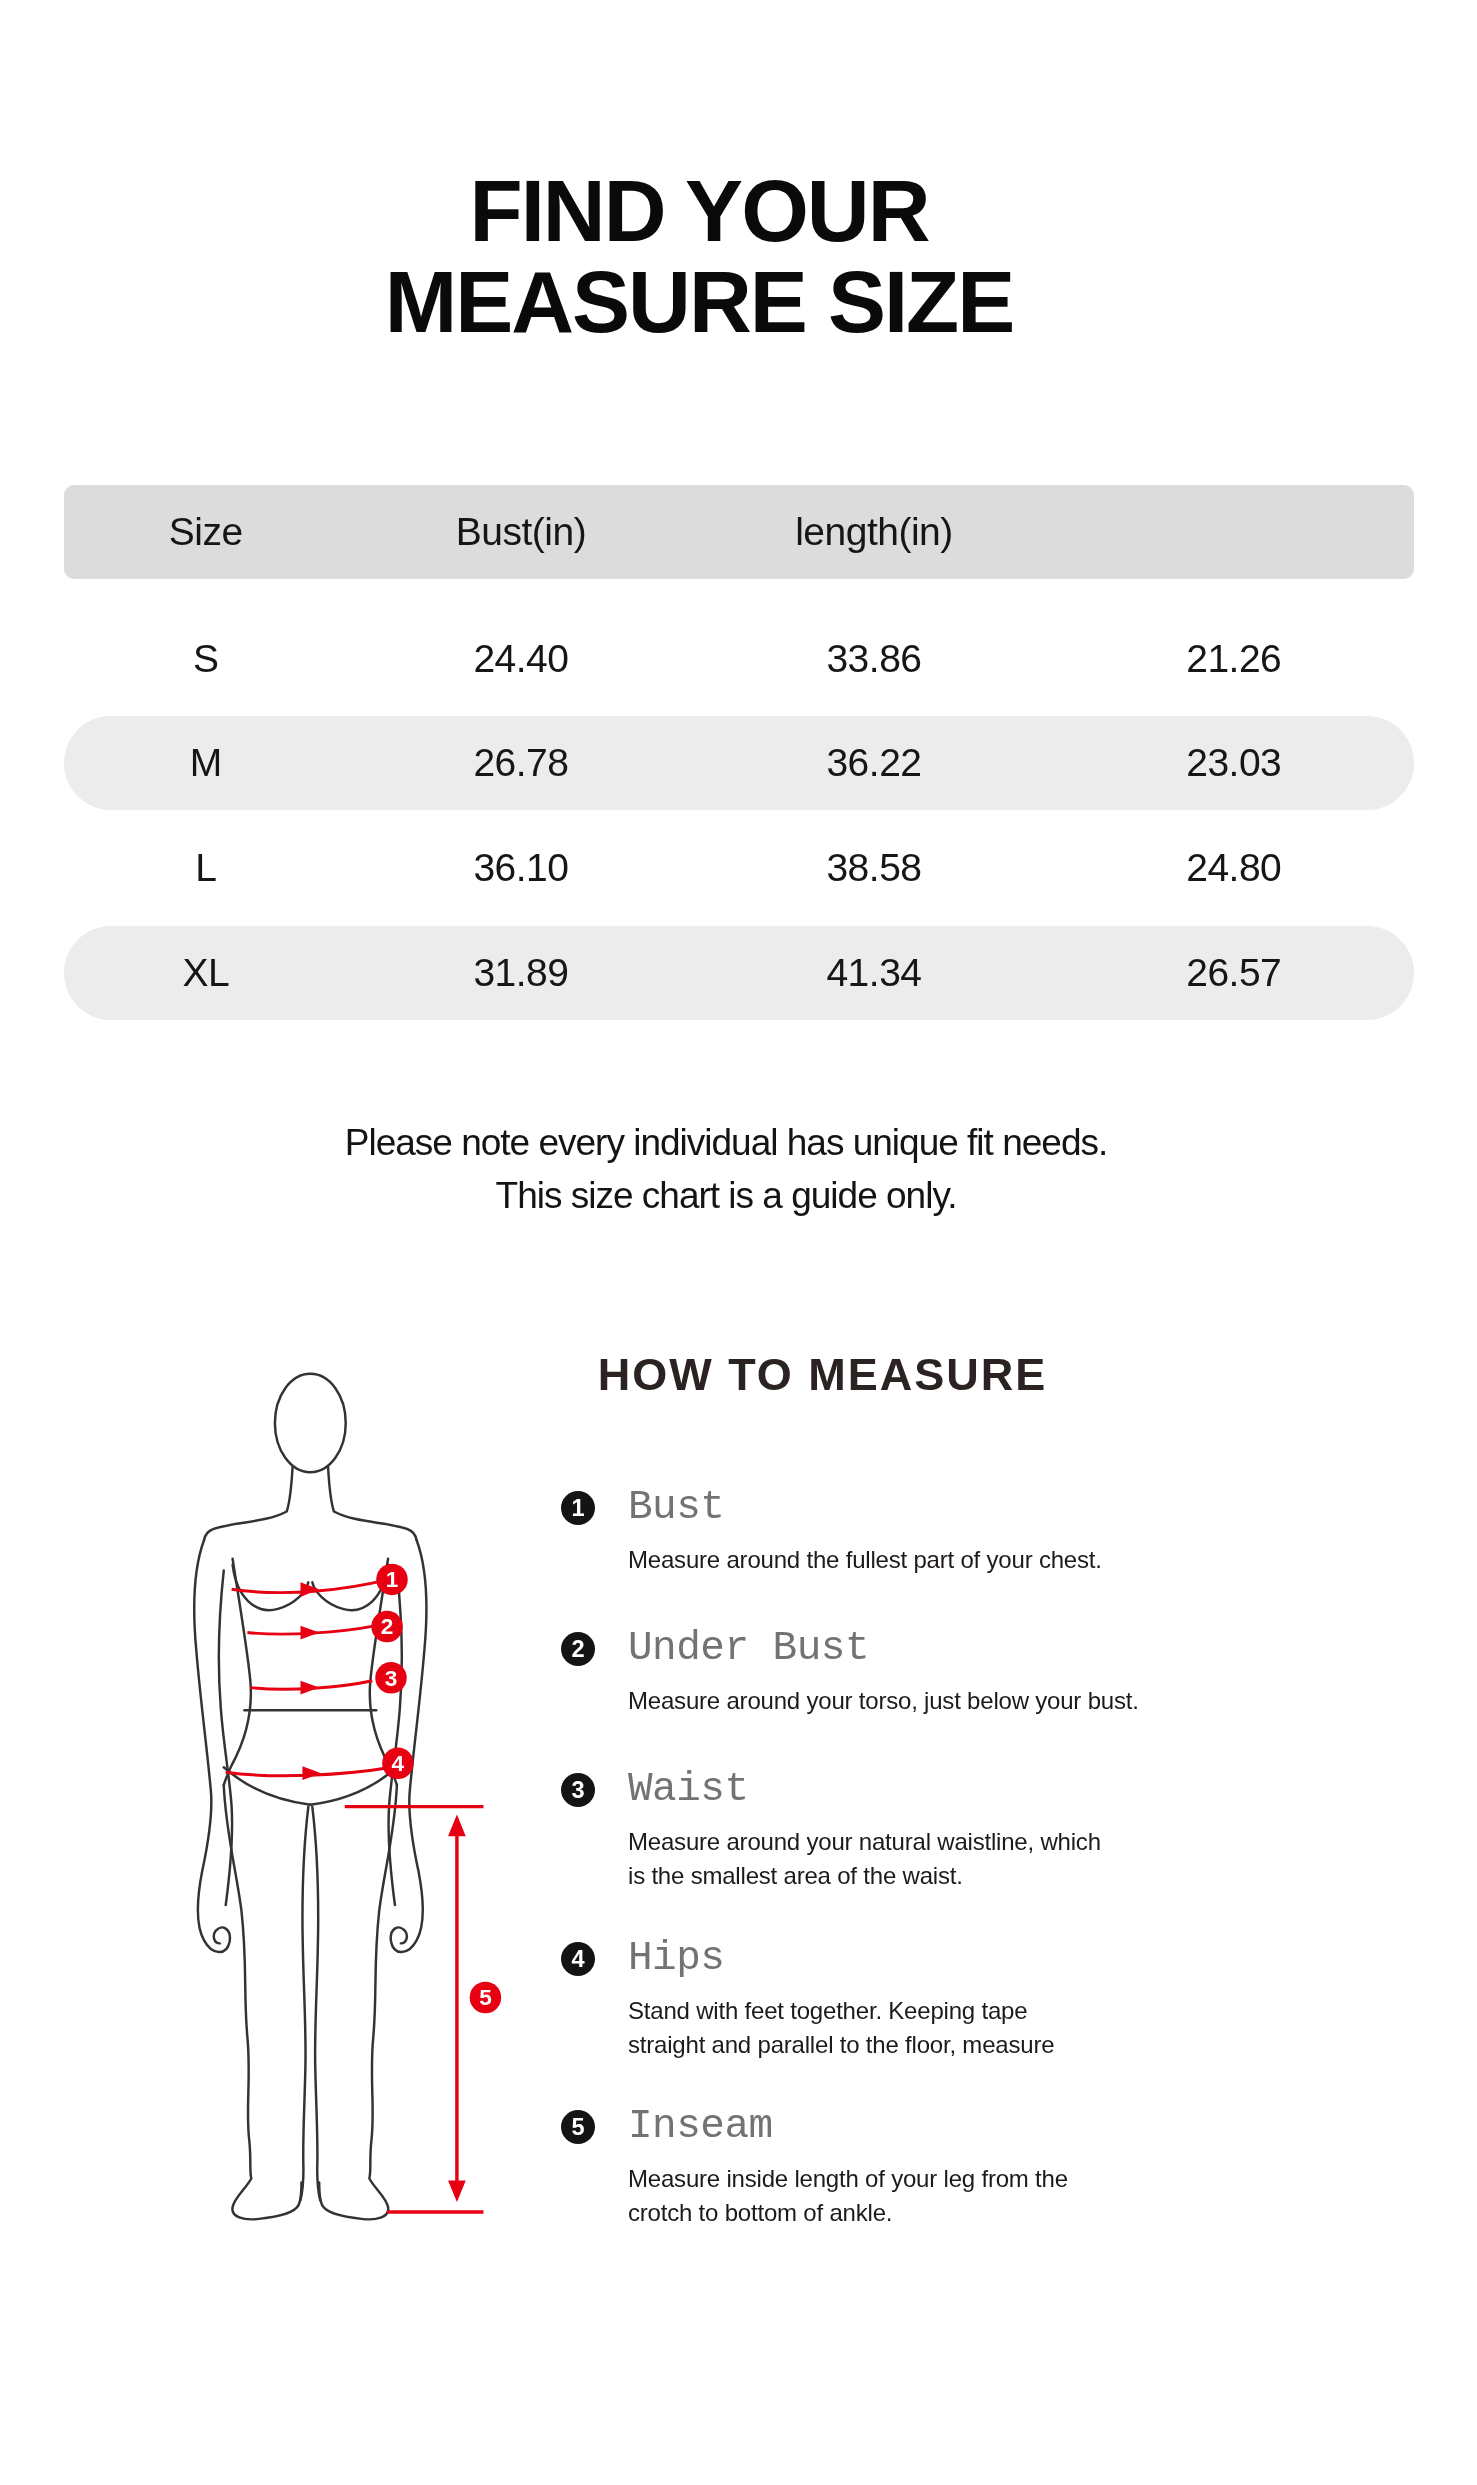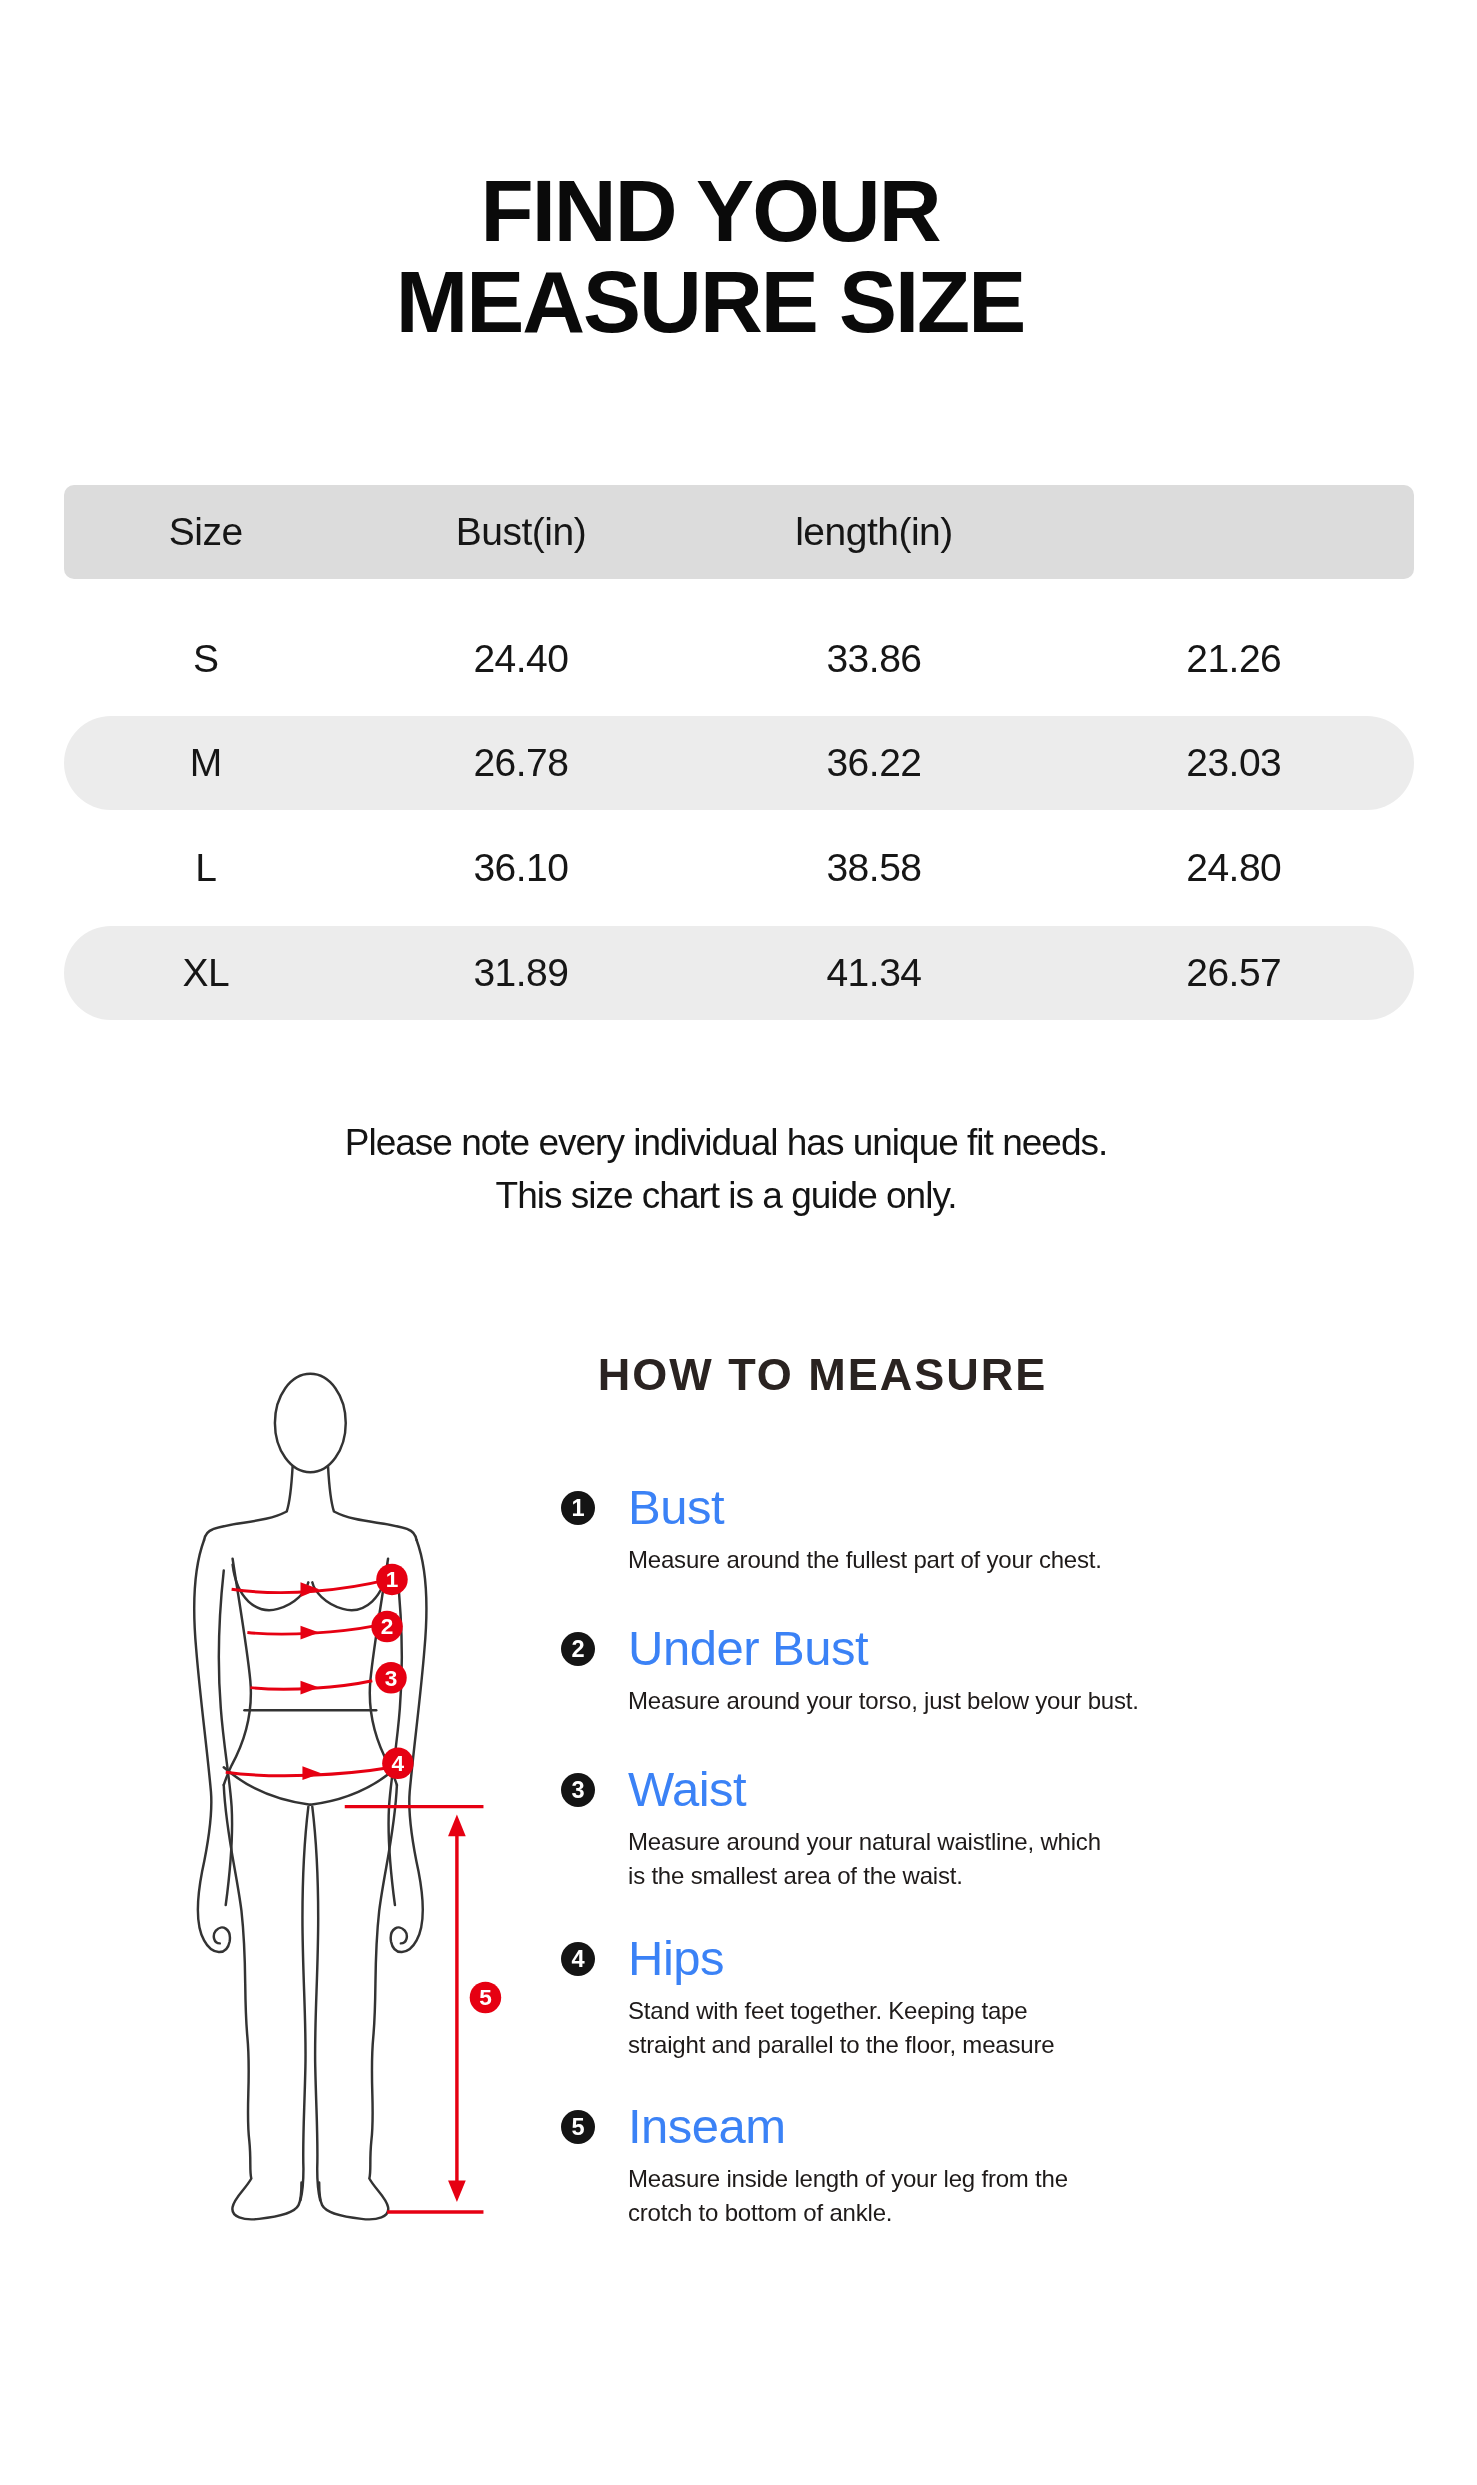--- a/index.html
+++ b/index.html
@@ -2,21 +2,21 @@
 <html><head>
 <meta charset="utf-8">
 <style>
   html,body{margin:0;padding:0;}
   body{
     width:1478px;height:2485px;position:relative;overflow:hidden;
     background:#ffffff;font-family:"Liberation Sans",sans-serif;color:#141414;
   }
   .page-title{
     position:absolute;top:165px;left:0;width:1398px;text-align:center;
-    font-size:87px;line-height:91px;font-weight:bold;letter-spacing:-2px;color:#0a0a0a;padding-left:11px;
+    font-size:87px;line-height:91px;font-weight:bold;letter-spacing:-2px;color:#0a0a0a;
   }
   
   .size-table{position:absolute;top:485px;left:64px;width:1350px;}
   .t-row{
     display:grid;grid-template-columns:21% 25.7% 26.6% 26.7%;
     align-items:center;height:94px;text-align:center;
     font-size:39px;letter-spacing:-0.5px;color:#161616;
   }
   .t-head{background:#dcdcdc;border-radius:10px;margin-bottom:32.5px;font-weight:400;}
   .t-body{margin-bottom:10.8px;}
@@ -31,21 +31,21 @@
   .htm-heading{
     position:absolute;left:527px;top:1349px;width:591px;text-align:center;
     font-size:45px;font-weight:bold;letter-spacing:2px;color:#2a2321;
   }
   .m-item{position:absolute;left:561px;display:flex;gap:33px;align-items:flex-start;}
   .m-badge{
     flex:0 0 auto;width:34px;height:34px;border-radius:50%;background:#141414;
     color:#ffffff;font-size:23.6px;font-weight:bold;
     display:flex;align-items:center;justify-content:center;margin-top:1px;
   }
-  .m-title{font-size:49px;line-height:45px;margin-top:-4.9px;letter-spacing:-0.5px;color:#3b82f6;}
+  .m-title{font-size:41px;line-height:45px;margin-top:-4.9px;letter-spacing:-0.5px;color:#737373;font-family:Liberation Mono, monospace;}
   .m-desc{margin-top:12.8px;font-size:24px;line-height:34px;letter-spacing:-0.2px;color:#1e1a19;}
   .m-desc div{white-space:nowrap;}
   svg text{font-family:"Liberation Sans",sans-serif;}
 </style>
 </head>
 <body>
 
 <div class="page-title">
   <div>FIND YOUR</div>
   <div>MEASURE SIZE</div>

